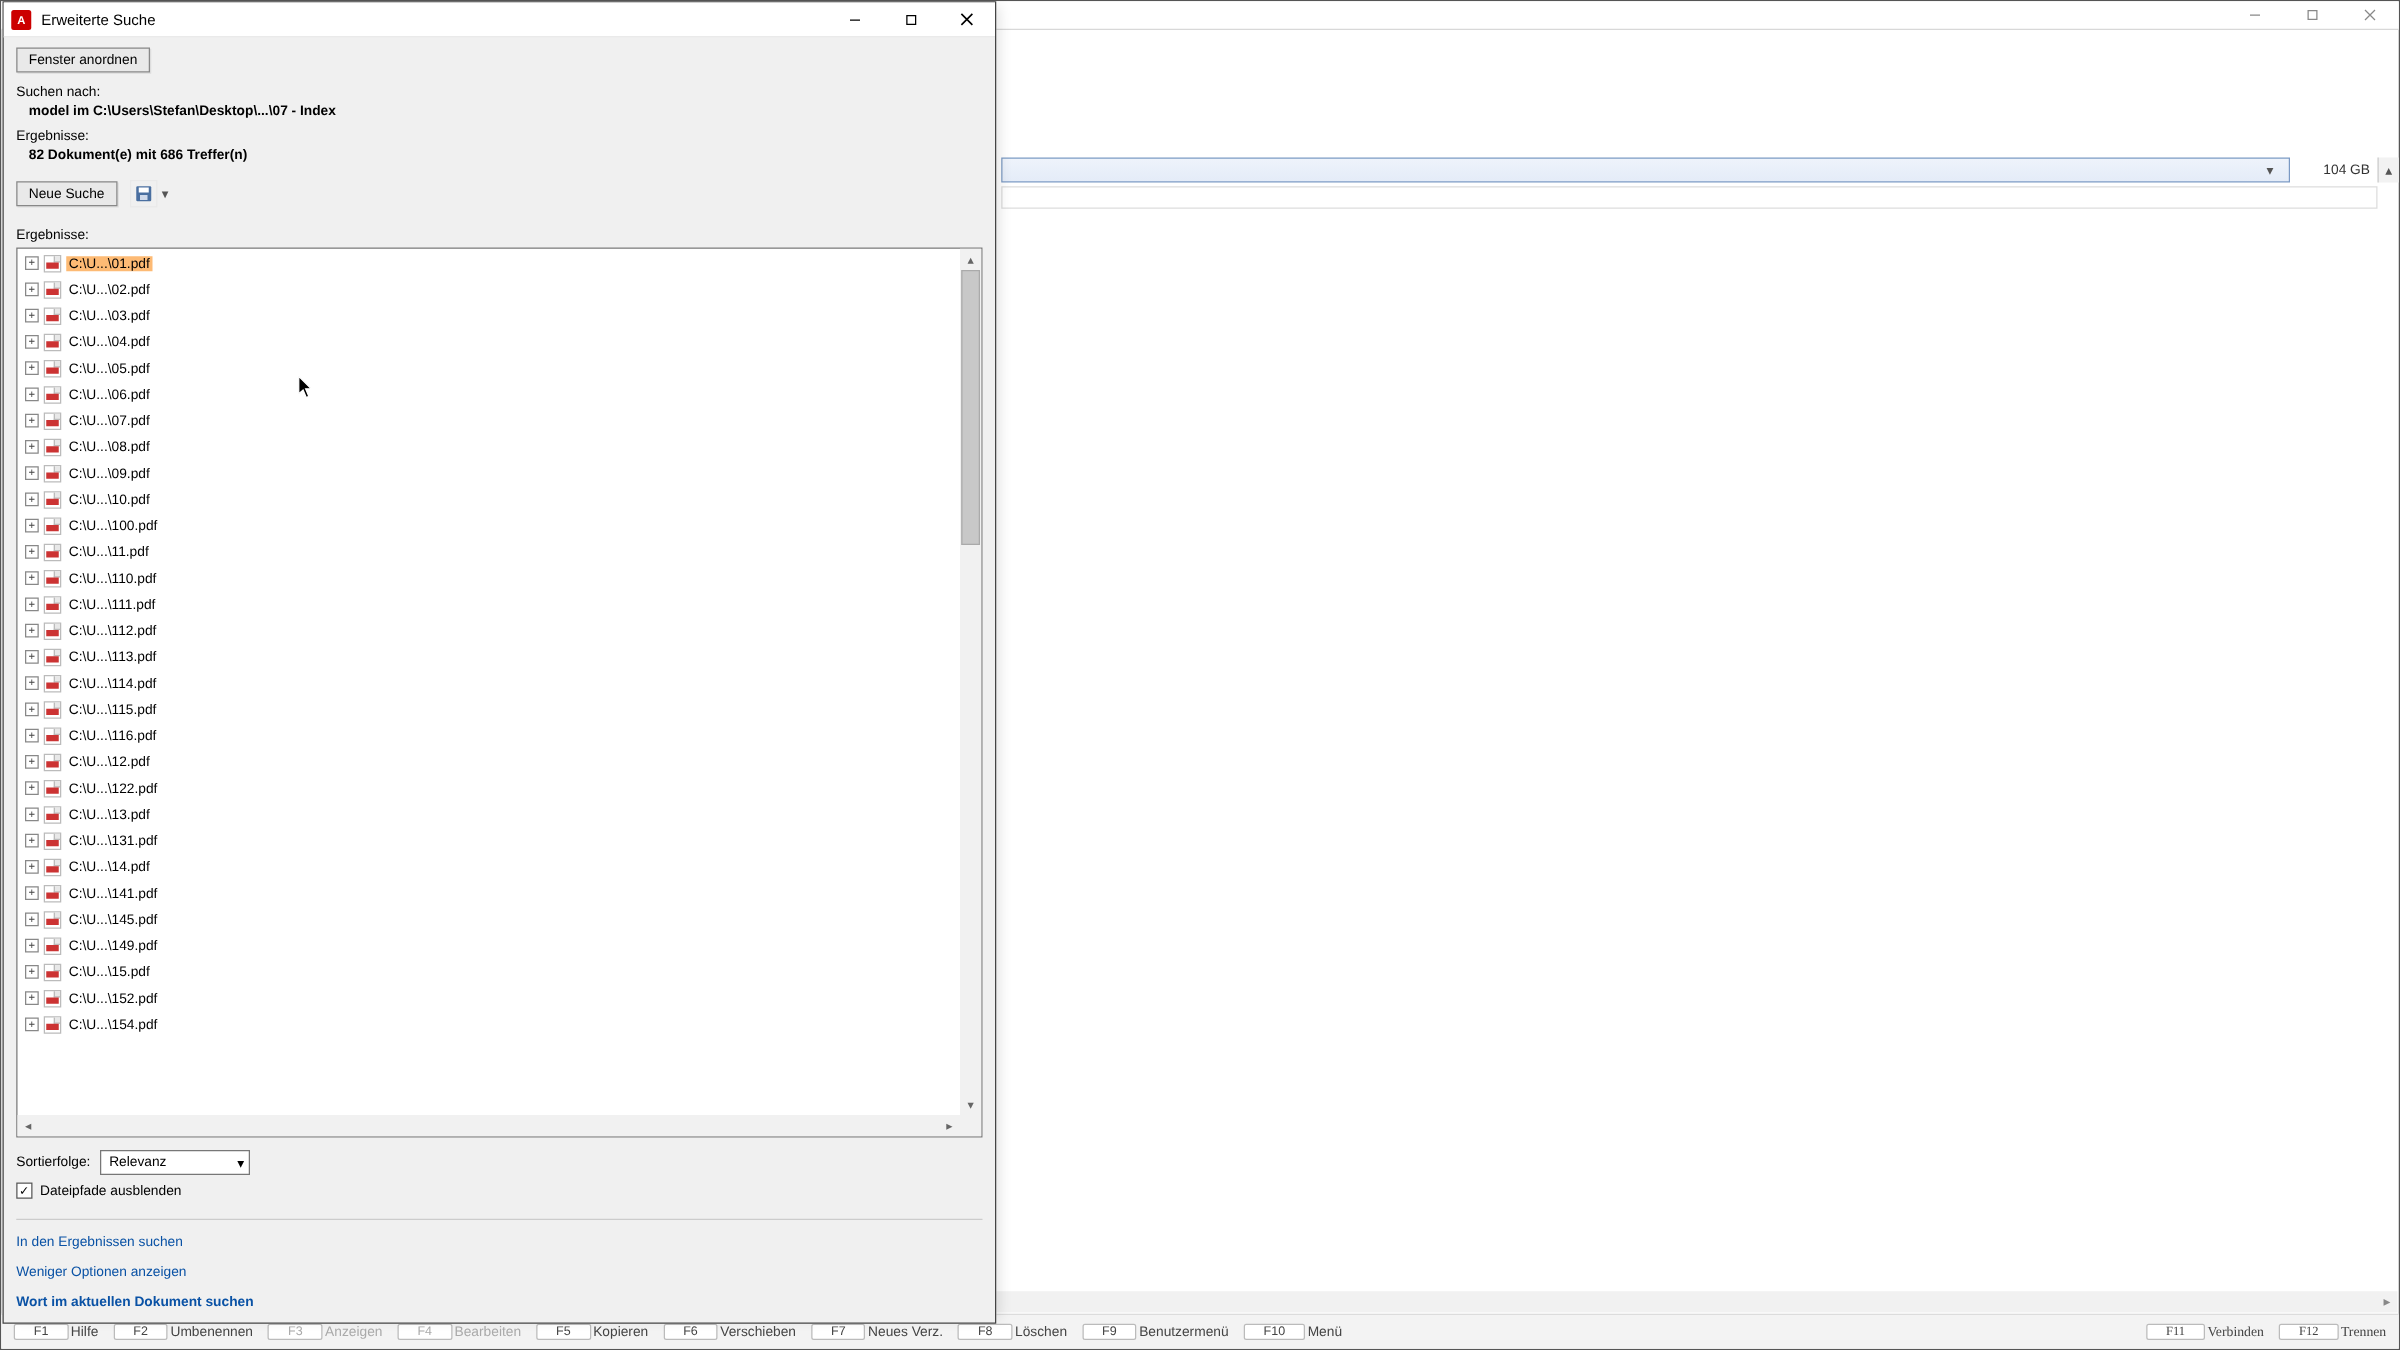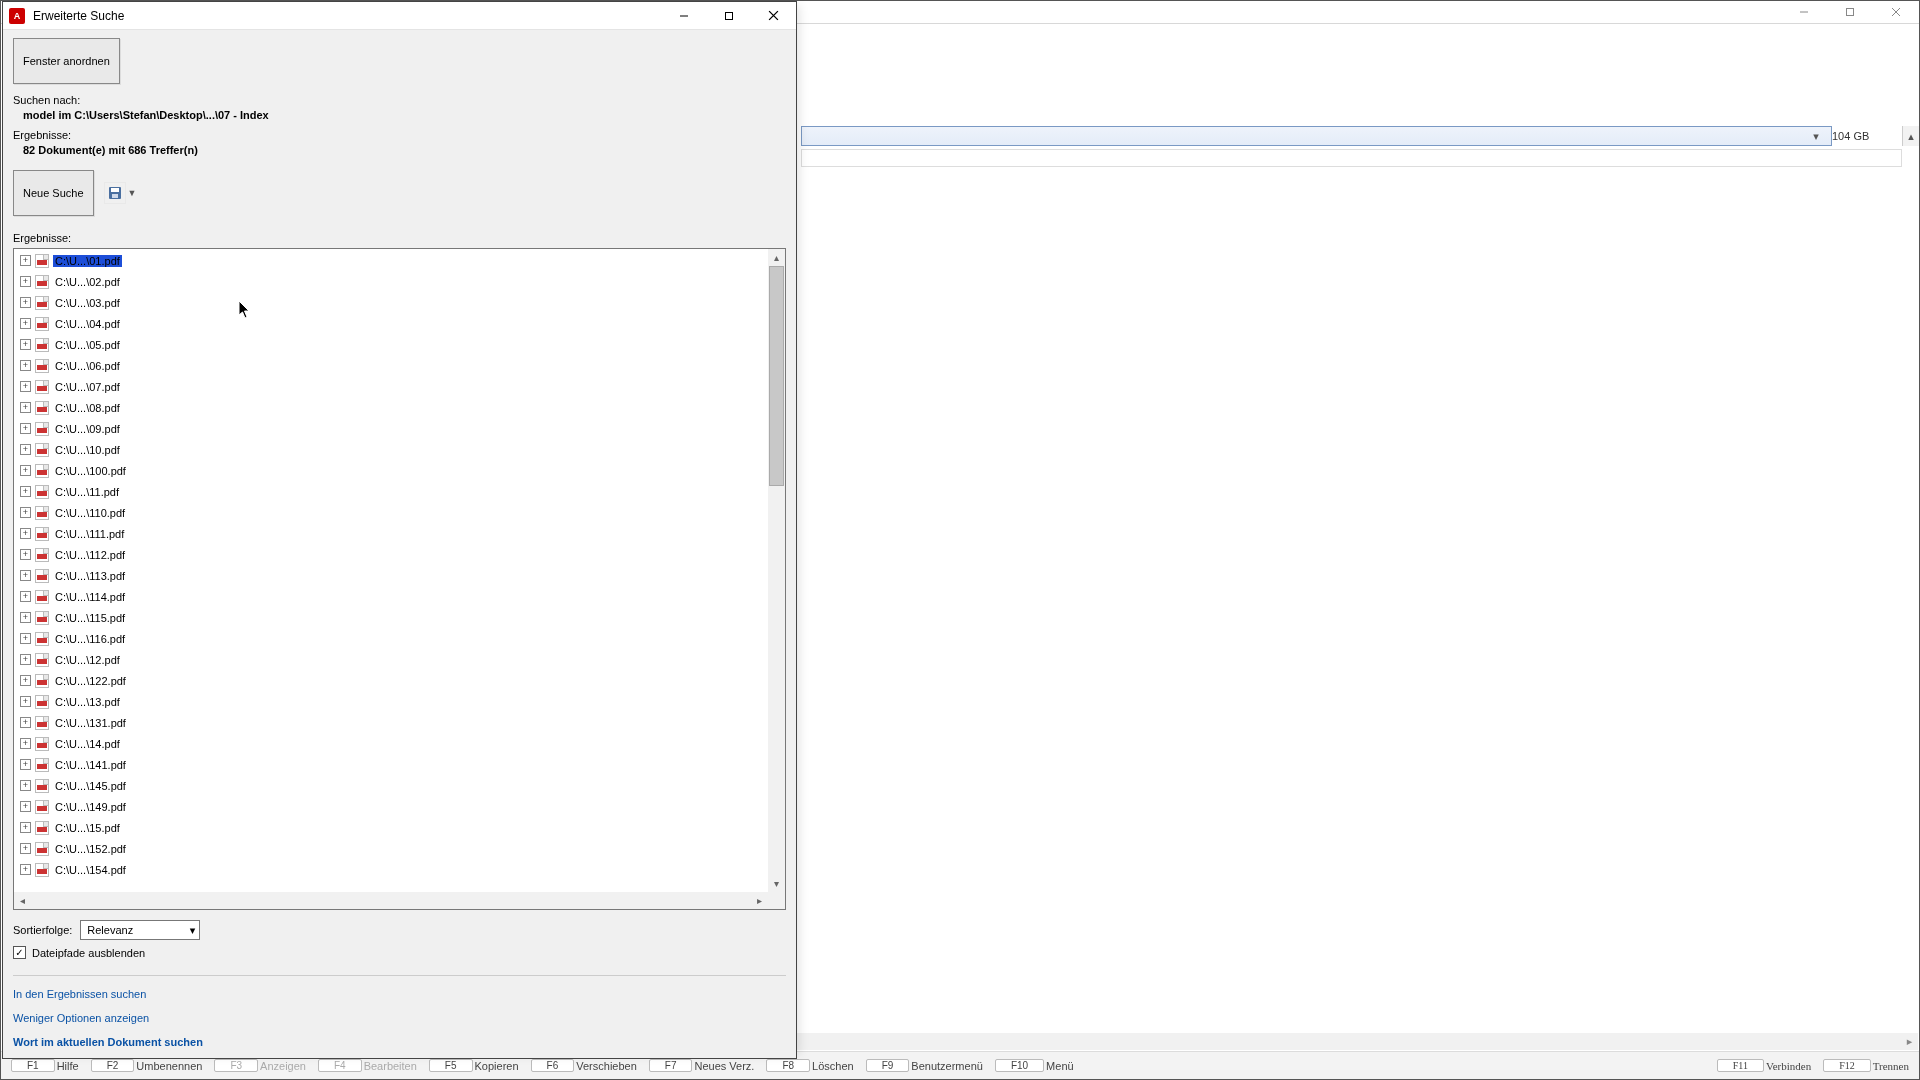--- a/index.html
+++ b/index.html
@@ -22,21 +22,21 @@
   .bg-toolbar {
     position: absolute; left: 800px; top: 124px; height: 22px; width: 1118px;
     display: flex; align-items: center;
   }
   .bg-toolbar .addr {
     flex: 1; height: 20px; border: 1px solid #7a99c4; background: linear-gradient(#eef3fb,#e4ecf8);
     display: flex; align-items: center; justify-content: flex-end; padding: 0 6px;
     font-size: 11px; color: #555;
   }
   .bg-toolbar .arrow { width: 18px; text-align:center; color:#555; }
-  .bg-toolbar .size { width: 70px; text-align: left; padding-right:6px; color:#333; font-size:11px; }
+  .bg-toolbar .size { width: 70px; text-align: right; padding-right:6px; color:#333; font-size:11px; }
   .bg-toolbar .vscroll {
     width: 17px; height: 20px; border-left:1px solid #ccc;
     display:flex; align-items:center; justify-content:center; background:#f2f2f2; color:#555;
   }
   .bg-content-strip {
     position:absolute; left:800px; top:148px; width:1101px; height:18px;
     border:1px solid #ddd; background:#fff;
   }
   .bg-hscroll {
     position:absolute; left:3px; bottom:29px; width:1914px; height:17px; background:#f1f1f1;
@@ -72,21 +72,21 @@
   .fg-app-icon {
     width:16px; height:16px; background:#c00; border-radius:2px; position:relative;
     display:flex; align-items:center; justify-content:center; color:#fff; font-size:9px; font-weight:bold;
   }
   .fg-title { font-size:12px; color:#000; }
   .fg-winctrls { margin-left:auto; display:flex; }
   .fg-winctrls .btn { width:45px; height:28px; display:flex; align-items:center; justify-content:center; }
 
   .fg-body { flex:1; padding: 8px 10px 10px 10px; display:flex; flex-direction:column; overflow:hidden; }
   .btn3d {
-    display:inline-block; background:#e9e9e9; border:1px solid #888; padding:16px 9px;
+    display:inline-block; background:#e9e9e9; border:1px solid #888; padding:3px 9px;
     font-size:11px; box-shadow: 1px 1px 0 rgba(0,0,0,0.08);
   }
   .label { color:#000; font-size:11px; margin-top:10px; }
   .value { color:#000; font-size:11px; font-weight:bold; margin-top:3px; }
   .toolbar-row { margin-top:14px; display:flex; align-items:center; gap:10px; }
   .save-btn {
     width:22px; height:22px; border:1px solid #e9e9e9; display:flex; align-items:center; justify-content:center;
     position:relative;
   }
   .save-dd { font-size:9px; color:#555; margin-left:2px; }
@@ -96,21 +96,21 @@
     margin-top:4px; flex:1; background:#fff; border:1px solid #777; position:relative;
     display:flex; flex-direction:column; min-height:0;
   }
   .tree {
     flex:1; overflow:hidden; padding:1px 0;
   }
   .tree-row {
     display:flex; align-items:center; height:21px; padding-left:6px; gap:4px; font-size:11px; color:#000;
     white-space:nowrap;
   }
-  .tree-row.sel .fname { background:#1d4ed8; }
+  .tree-row.sel .fname { background:#fdba74; }
   .expander {
     width:11px; height:11px; border:1px solid #888; display:flex; align-items:center; justify-content:center;
     font-size:9px; line-height:1; color:#444; background:#fff;
   }
   .pdf-ico {
     width:14px; height:14px; background:#fff; border:1px solid #bbb; position:relative;
   }
   .pdf-ico::after {
     content:""; position:absolute; left:1px; top:5px; width:10px; height:5px; background:#c33;
   }

